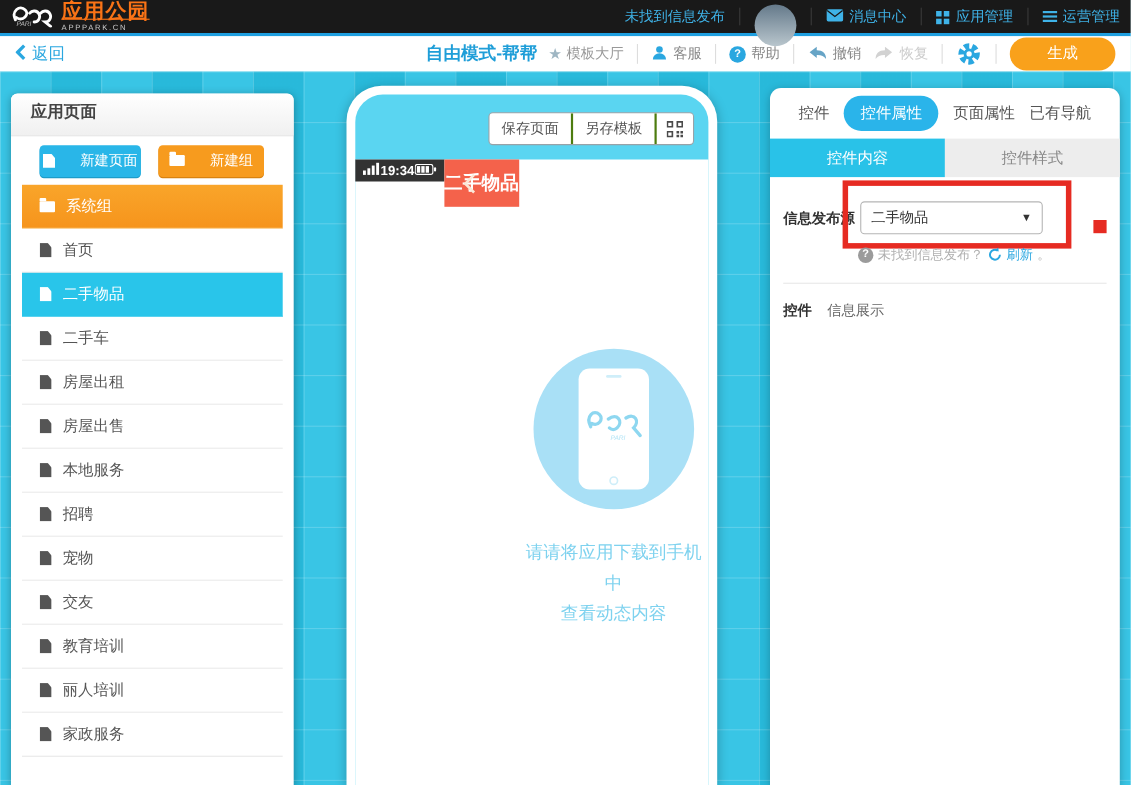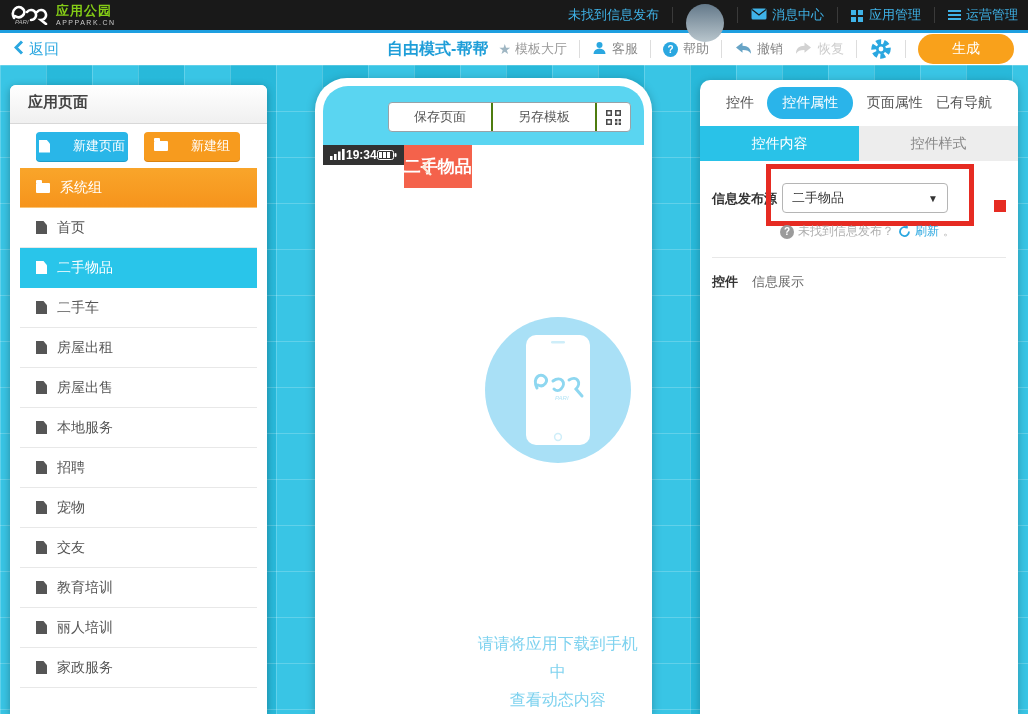--- a/index.html
+++ b/index.html
@@ -2,21 +2,21 @@
 <html><head>
 <meta charset="utf-8">
 <style>
   * { margin:0; padding:0; box-sizing:border-box; }
   html,body { width:1028px; height:714px; overflow:hidden; font-family:"Liberation Sans","DejaVu Sans",sans-serif; }
 
   
   .topbar { height:30px; background:#191919; display:flex; align-items:center; padding:0 10px; position:relative; z-index:10; }
   .logo { display:flex; align-items:center; gap:6px; }
   .logo-text { display:flex; flex-direction:column; line-height:1; }
-  .brand { color:#84cc16; font-size:13px; font-weight:bold; letter-spacing:1px; }
+  .brand { color:#f97316; font-size:19px; font-weight:bold; letter-spacing:1px;text-decoration:underline; }
   .brand-sub { color:#c9c9c9; font-size:7px; letter-spacing:1.5px; margin-top:2px; }
   .top-right { margin-left:auto; display:flex; align-items:center; color:#3fb3e8; font-size:13px; }
   .top-link { display:flex; align-items:center; gap:5px; cursor:pointer; white-space:nowrap; }
   .vsep-dark { width:1px; height:16px; background:#3a3a3a; margin:0 13px; }
   .avatar { width:38px; height:38px; border-radius:50%; background:linear-gradient(#64798a,#b9c6cd); position:relative; top:8px; z-index:12; }
   .grid-icon { width:5px; height:5px; background:#3fb3e8; box-shadow:7px 0 0 #3fb3e8, 0 7px 0 #3fb3e8, 7px 7px 0 #3fb3e8; margin-right:8px; position:relative; top:-3px; }
   .list-icon { width:13px; height:2px; background:#3fb3e8; box-shadow:0 4px 0 #3fb3e8, 0 8px 0 #3fb3e8; position:relative; top:-4px; }
 
   .blue-strip { height:3px; background:#1e9fe0; }
 
@@ -55,30 +55,30 @@
   .page-row { background:#fff; color:#555; border-bottom:1px solid #e8e8e8; }
   .page-row.selected { background:#29c5ea; color:#fff; border-bottom:1px solid #29c5ea; }
   .doc-icon { width:11px; height:13px; background:currentColor; clip-path:polygon(0 0,68% 0,100% 32%,100% 100%,0 100%); flex:none; }
   .folder-icon { width:14px; height:10px; background:currentColor; border-radius:1px; position:relative; flex:none; }
   .folder-icon::before { content:""; position:absolute; top:-3px; left:0; width:6px; height:3px; background:currentColor; border-radius:1px 1px 0 0; }
 
   
   .phone { position:absolute; left:315px; top:13px; width:337px; bottom:0; background:#fff; border-radius:32px 32px 0 0; padding:8px 8px 0; box-shadow:0 2px 10px rgba(0,0,0,.25); }
   .phone-inner { background:#5ad5f1; border-radius:25px 25px 0 0; height:100%; position:relative; }
   .save-group { position:absolute; right:13px; top:16px; display:flex; background:#fff; border:1px solid #98a2a8; border-radius:4px; overflow:hidden; font-size:13px; color:#555; }
-  .save-seg { padding:5px 25px; cursor:pointer; white-space:nowrap; }
+  .save-seg { padding:5px 11px; cursor:pointer; white-space:nowrap; }
   .save-seg + .save-seg { border-left:2px solid #4d7c0f; }
   .qr-seg { display:flex; align-items:center; padding:5px 9px; }
   .phone-screen { position:absolute; left:0; right:0; top:59px; bottom:0; background:#fff; display:flex; flex-direction:row; }
   .statusbar { height:20px; background:#323232; display:flex; align-items:center; padding:0 7px; }
   .status-time { flex:1; text-align:center; color:#fff; font-size:12px; font-weight:bold; }
   .appheader { height:43px; background:#f4624b; position:relative; display:flex; align-items:center; justify-content:center; }
   .appheader-title { color:#fff; font-size:17px; font-weight:bold; }
   .back-chevron { position:absolute; left:17px; top:12px; }
-  .appbody { flex:1; display:flex; flex-direction:column; align-items:center; overflow:hidden;justify-content:space-between; }
+  .appbody { flex:1; display:flex; flex-direction:column; align-items:center; overflow:hidden; }
   .circle { width:146px; height:146px; border-radius:50%; background:#a9e0f6; margin-top:172px; display:flex; align-items:center; justify-content:center; flex:none; }
   .hint { margin-top:26px; text-align:center; font-size:16px; color:#7ed2ef; line-height:28px; }
 
   
   .rpanel { position:absolute; left:700px; top:15px; width:318px; bottom:0; background:#fff; border-radius:10px 10px 0 0; box-shadow:0 2px 8px rgba(0,0,0,.25); }
   .rp-tabs { display:flex; align-items:center; justify-content:space-between; height:46px; padding:0 26px; font-size:14px; color:#555; }
   .rp-tab { cursor:pointer; white-space:nowrap; }
   .rp-tab.pill { background:#2ab4ea; color:#fff; padding:7px 15px; border-radius:18px; }
   .rp-subtabs { display:flex; height:35px; line-height:35px; text-align:center; font-size:14px; }
   .sub-active { flex:1; background:#29c2e8; color:#fff; cursor:pointer; }

